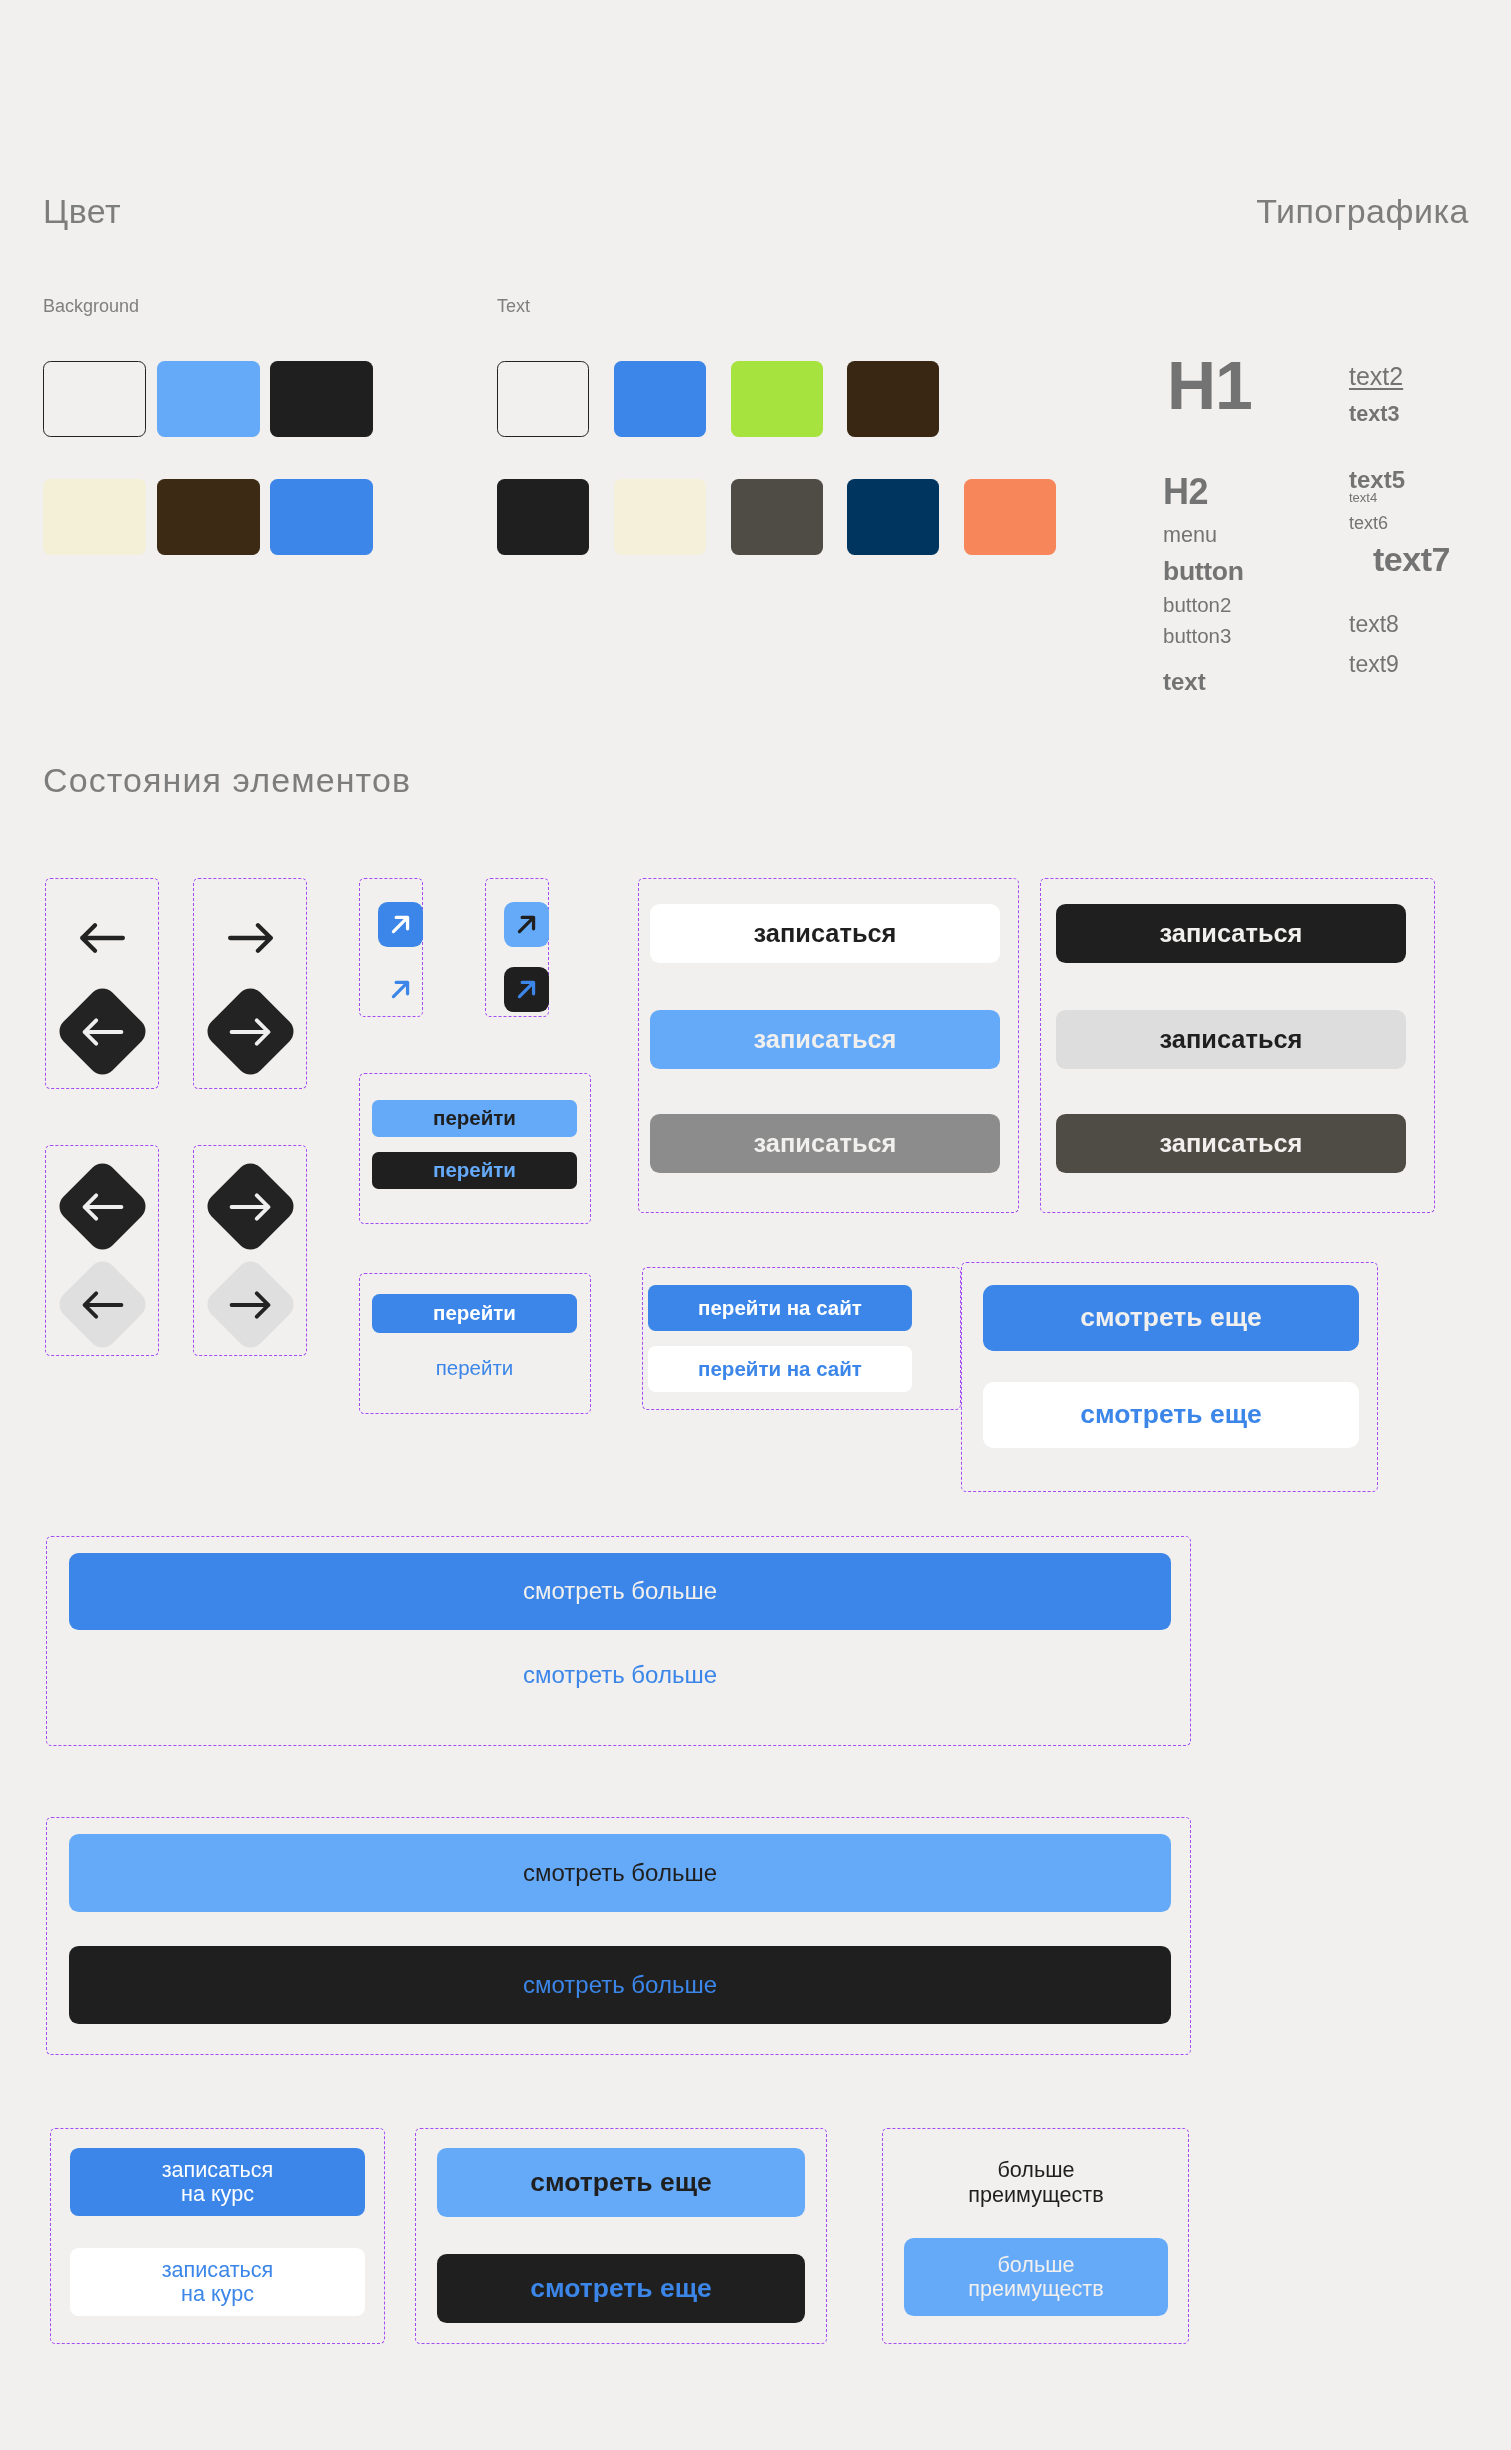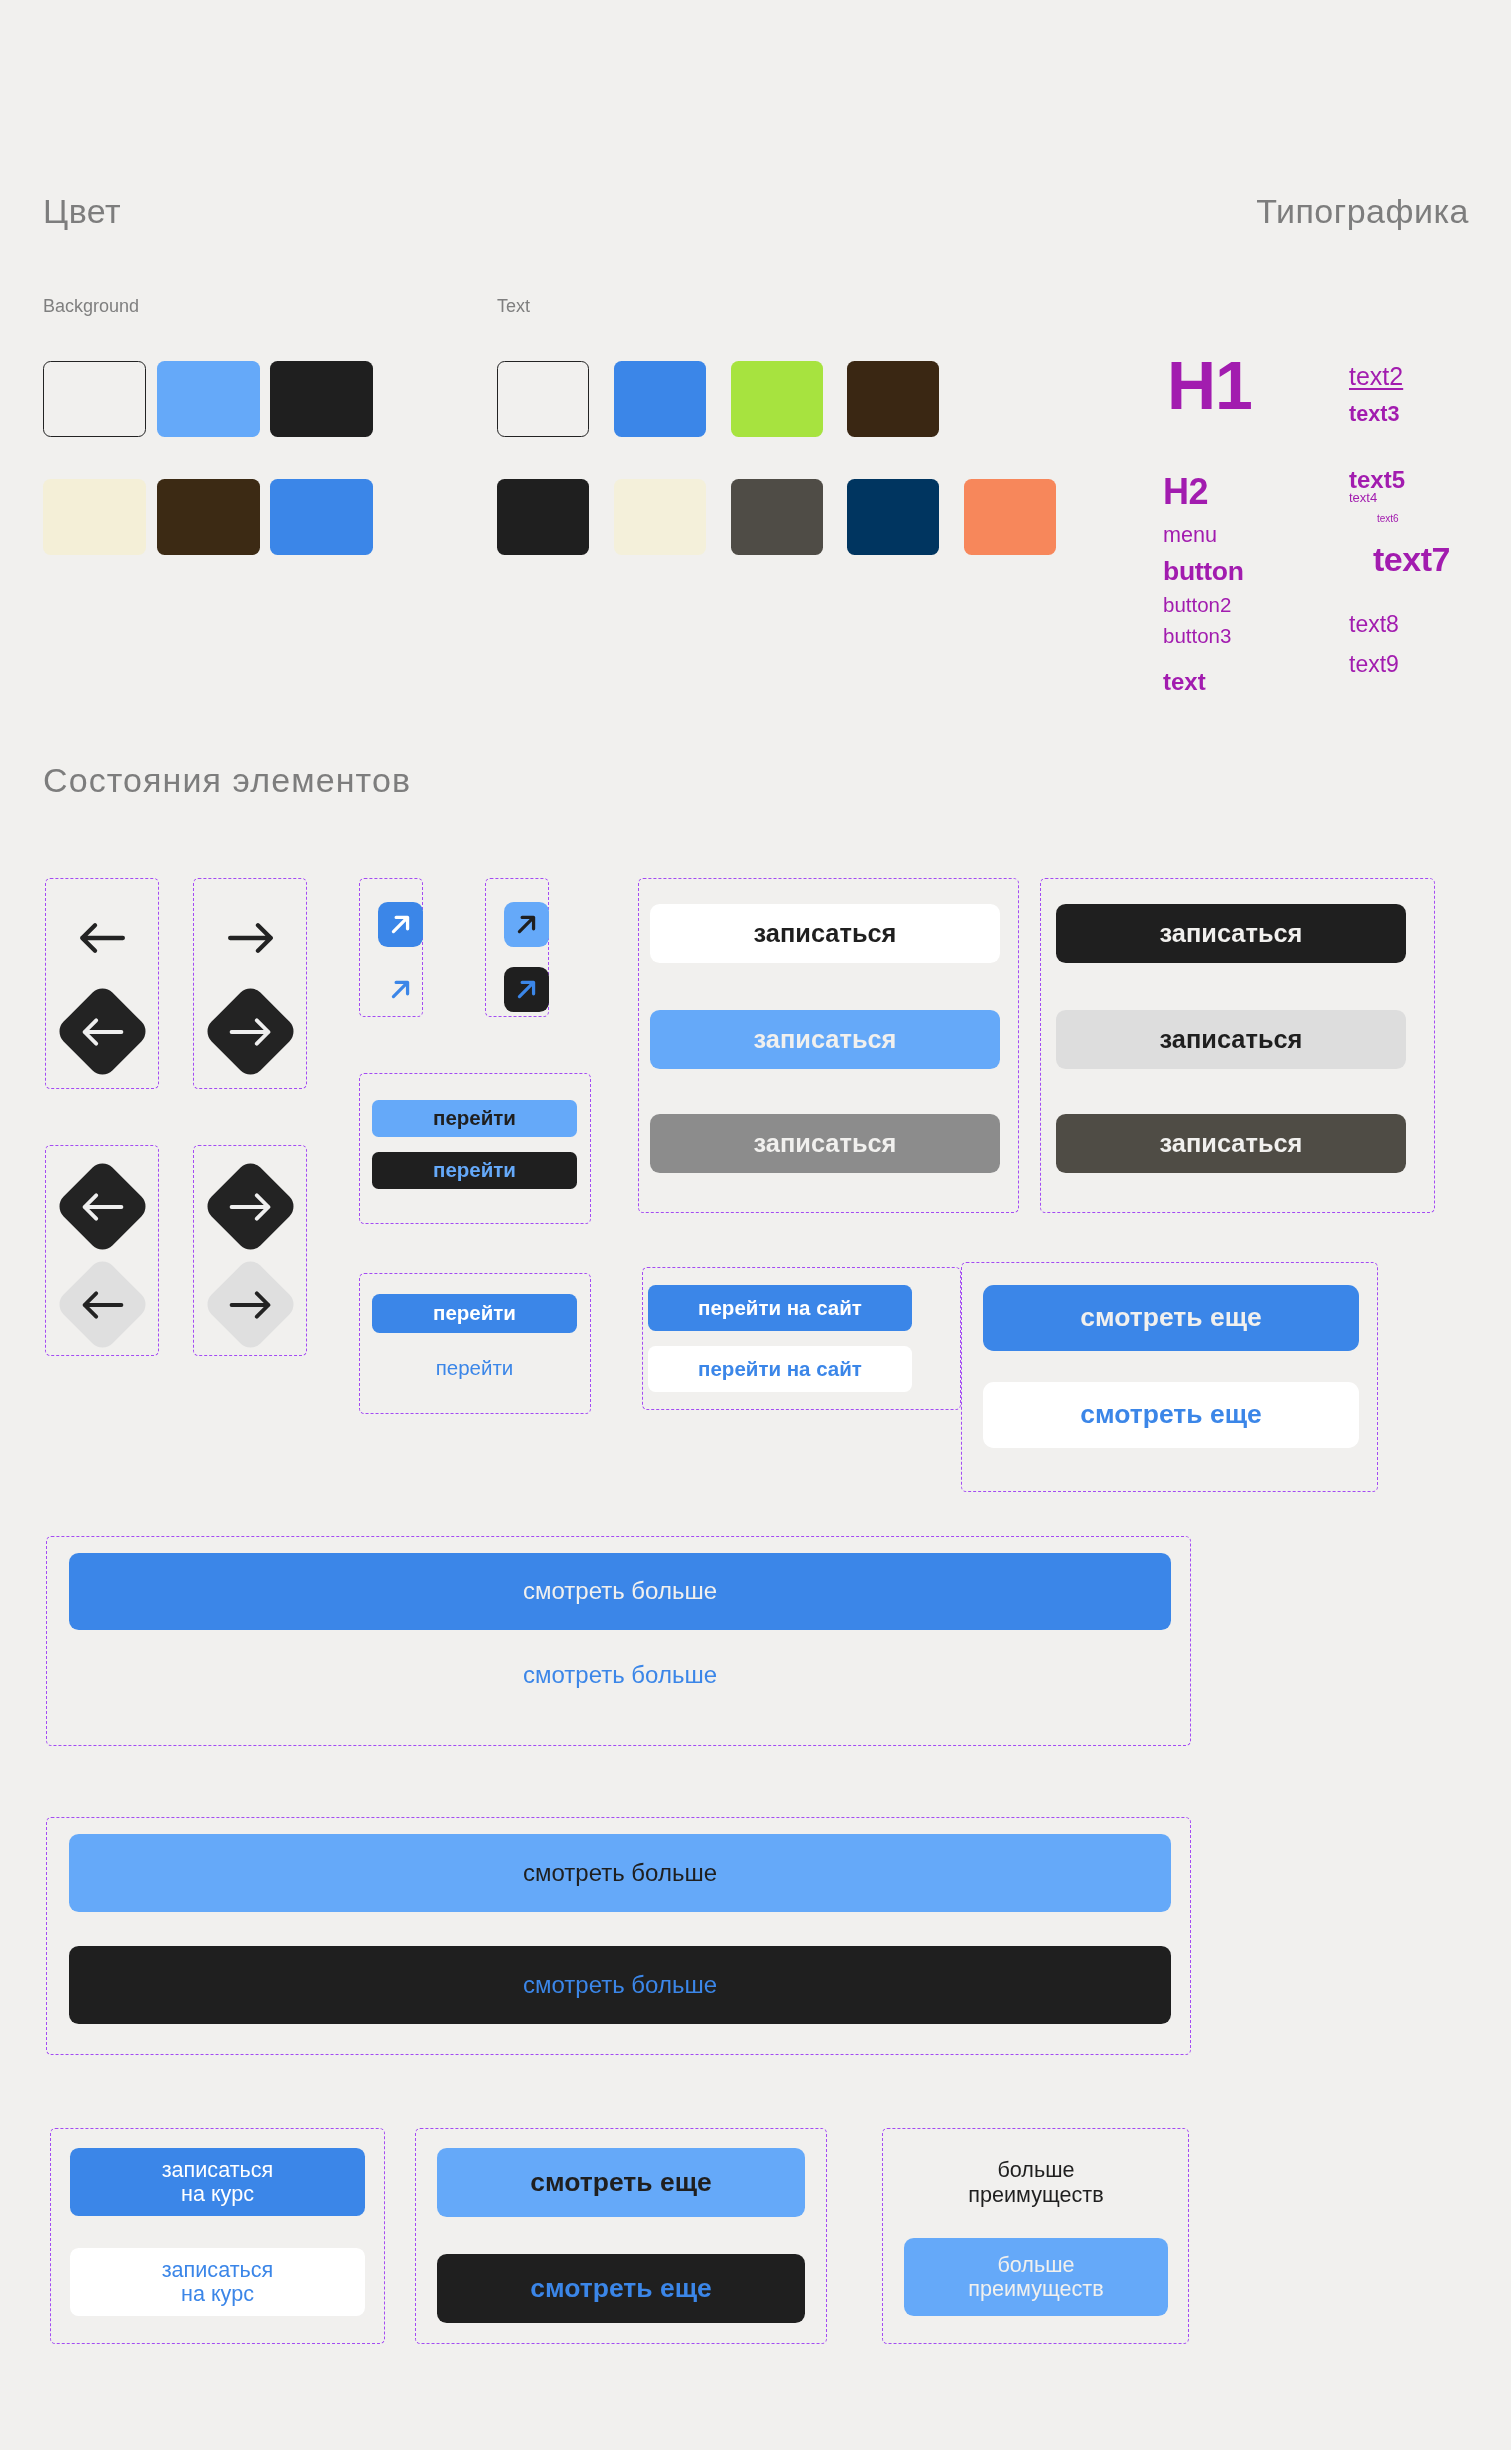--- a/index.html
+++ b/index.html
@@ -33,34 +33,34 @@
     position: absolute; color: #7f7f7f; font-size: 18px; font-weight: 400;
   }
   .lbl-bg   { left: 43px; top: 296px; }
   .lbl-text { left: 497px; top: 296px; }
 
   
   .swatch { position: absolute; border-radius: 7.6px; }
   .swatch.outline { background: #f1f0ee; border: 1.1px solid #232323; }
 
   
-  .typo { position: absolute; color: #a21caf; white-space: nowrap; }
+  .typo { position: absolute; color: #737373; white-space: nowrap; }
   .t-h1      { left: 1167px; top: 346px;  font-size: 68px; font-weight: 700; letter-spacing: -1.1px; }
   .t-h2      { left: 1163px; top: 471px;  font-size: 36px;  font-weight: 700; letter-spacing: -0.5px; }
   .t-menu    { left: 1163px; top: 522px;  font-size: 21.6px;  font-weight: 500; }
   .t-button  { left: 1163px; top: 556px; font-size: 26.5px;  font-weight: 700; letter-spacing: -0.3px; text-align: center; }
   .t-button2 { left: 1163px; top: 593px; font-size: 20.5px;  font-weight: 400; }
   .t-button3 { left: 1163px; top: 624px; font-size: 20.5px;  font-weight: 400; }
   .t-text    { left: 1163px; top: 668px; font-size: 24px;  font-weight: 700; }
 
   .t-text2 { left: 1349px; top: 362px;  font-size: 25px; font-weight: 400; text-decoration: underline; text-underline-offset: 3.2px; }
   .t-text3 { left: 1349px; top: 401px;  font-size: 21.6px; font-weight: 700; }
   .t-text4 { left: 1349px; top: 446px;  font-size: 13px; font-weight: 400; margin-top: 44px; }
   .t-text5 { left: 1349px; top: 466px;  font-size: 24px; font-weight: 700; }
-  .t-text6 { left: 1377px; top: 513px;  font-size: 10px; font-weight: 400; }
+  .t-text6 { left: 1349px; top: 513px;  font-size: 18px; font-weight: 400; }
   .t-text7 { left: 1349px; top: 540px; font-size: 34px; font-weight: 700; letter-spacing: -0.5px; margin-left: 24px; }
   .t-text8 { left: 1349px; top: 611px; font-size: 23px; font-weight: 400; }
   .t-text9 { left: 1349px; top: 651px; font-size: 23px; font-weight: 400; }
 
   
   .frame {
     position: absolute;
     border: 1.6px dashed #a44bf3;
     border-radius: 5.4px;
   }

